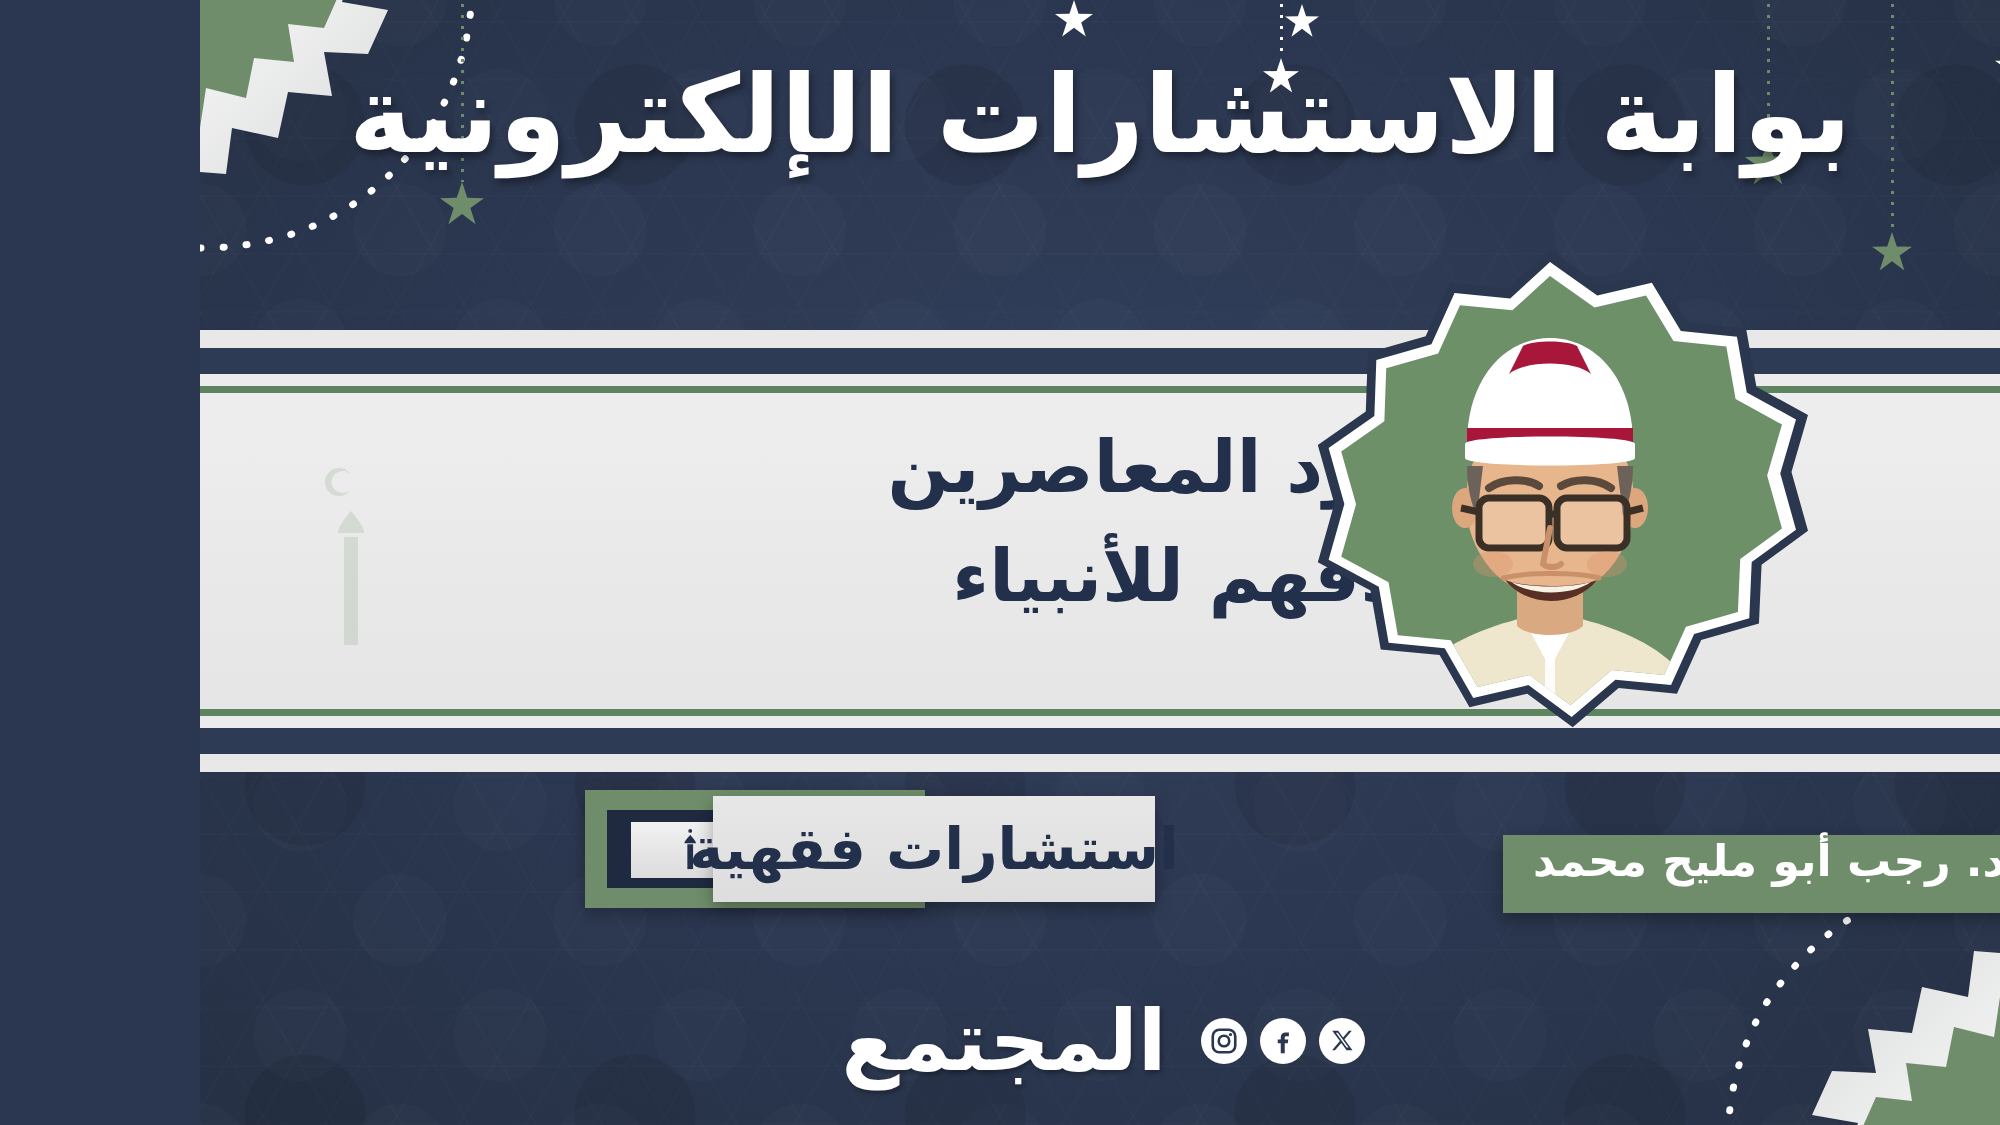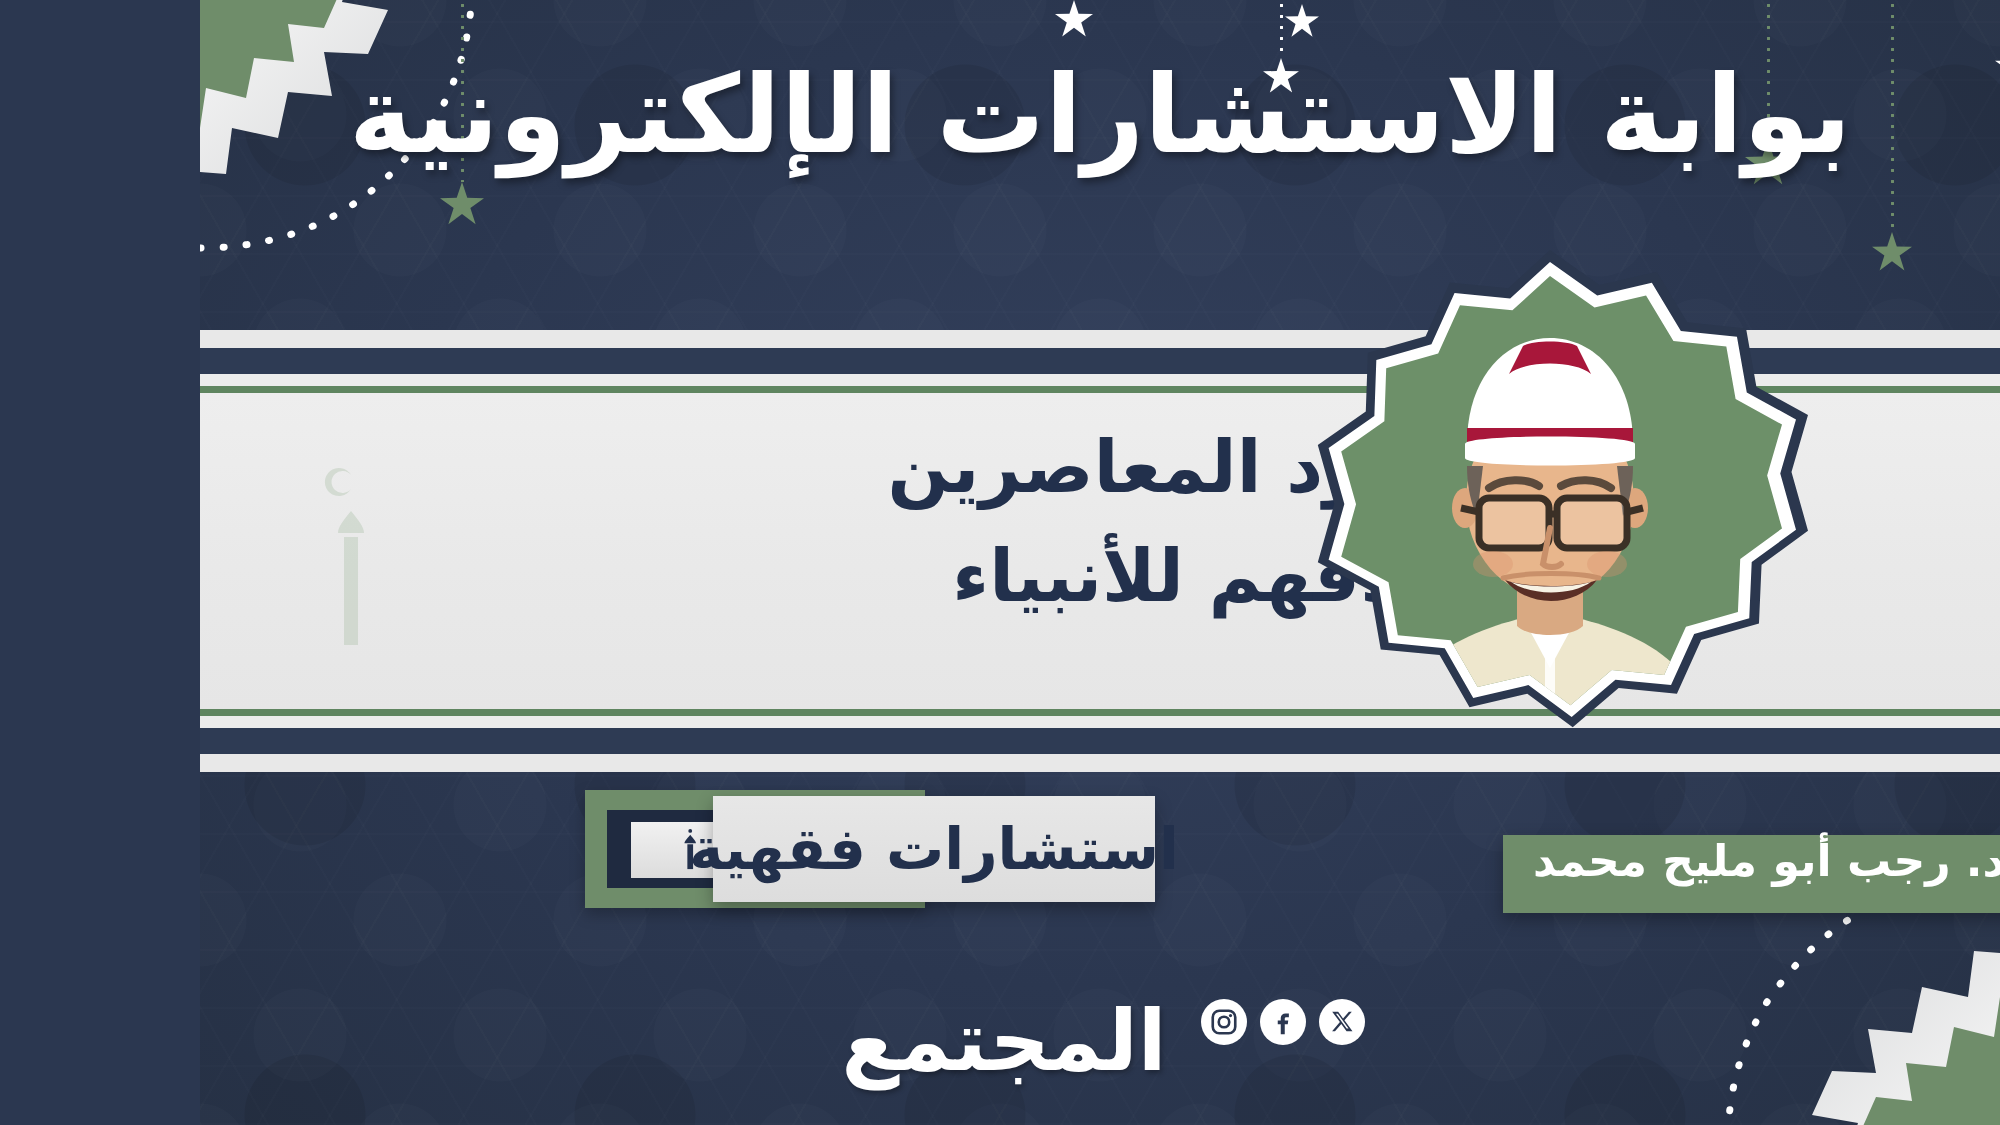--- a/index.html
+++ b/index.html
@@ -204,21 +204,21 @@
     direction: rtl;
   }
   .author-name span {
     font-size: 44px; font-weight: 700; letter-spacing: .5px; white-space: nowrap;
   }
 
   
   .footer {
     position: absolute;
     left: 0; right: 0; bottom: 42px;
-    display: flex; align-items: flex-start; justify-content: center;
+    display: flex; align-items: center; justify-content: center;
     gap: 34px;
     direction: ltr;
   }
   .footer-logo {
     color: #ffffff; font-size: 84px; font-weight: 700;
     direction: rtl; line-height: 1;
     text-shadow: 2px 3px 5px rgba(0,0,0,.3);
     margin-left: 6px;
   }
   .social { display: flex; align-items: center; gap: 13px; }

